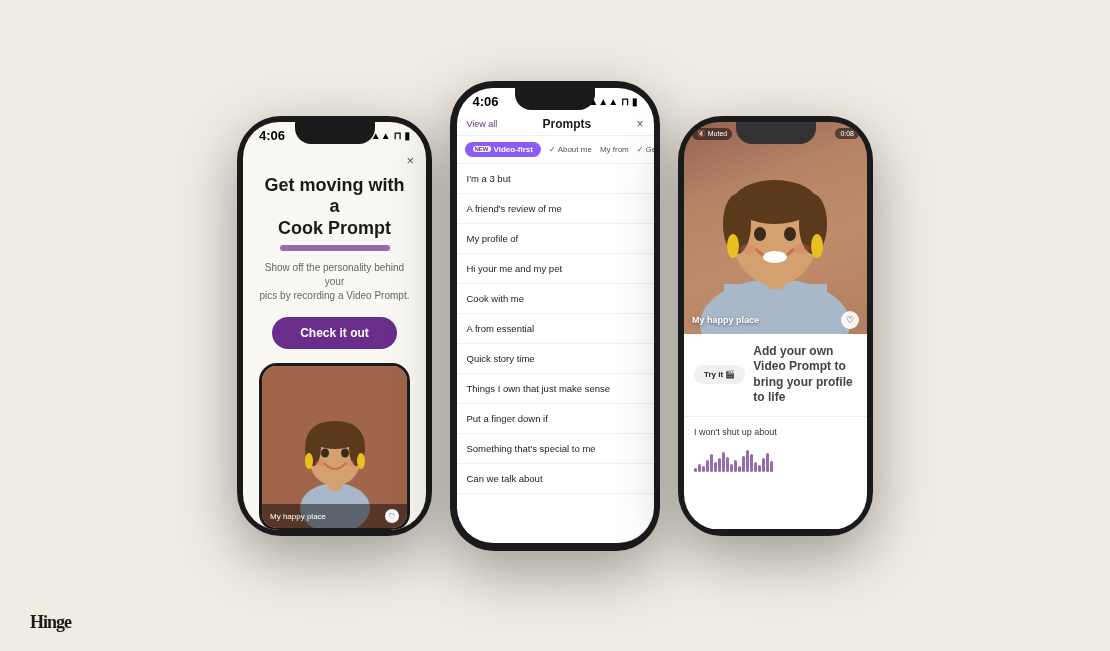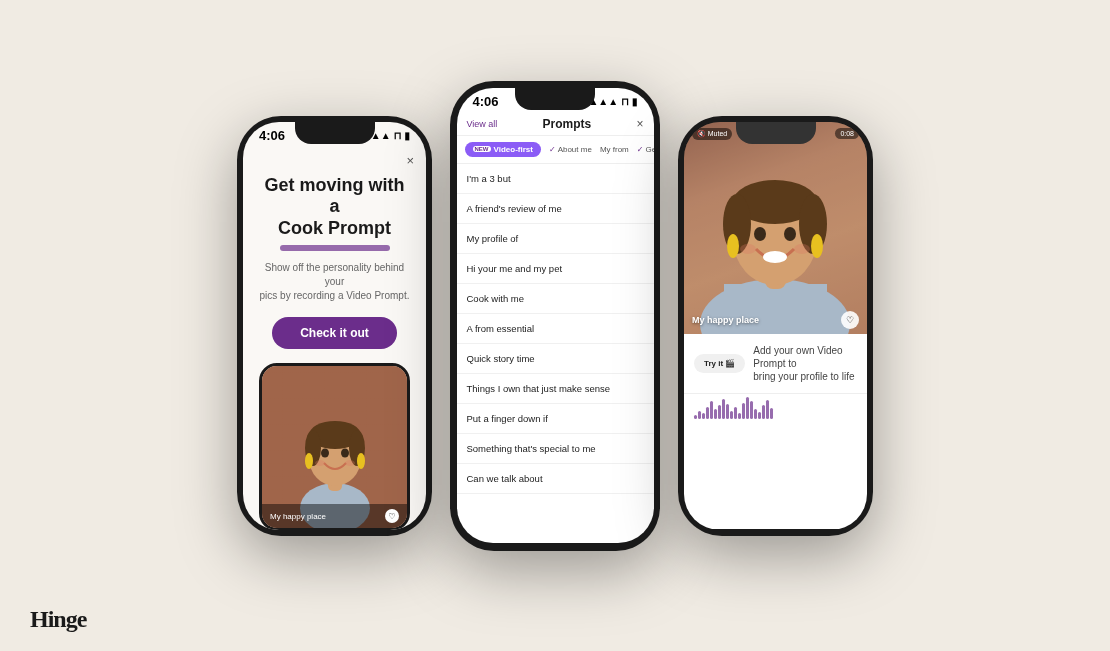--- a/index.html
+++ b/index.html
@@ -375,23 +375,24 @@
       font-size: 8px;
       font-weight: 600;
       color: #222;
       white-space: nowrap;
       display: flex;
       align-items: center;
       gap: 3px;
     }
 
     .try-it-text {
-      font-size: 10px;
+      font-size: 12px;
       color: #444;
       line-height: 1.3;
+      font-weight: bold;
     }
 
     .wont-shut-up {
       padding: 10px 10px;
       font-size: 9px;
       color: #333;
       font-weight: 500;
     }
 
     .audio-bars {
@@ -407,21 +408,21 @@
       background: #6b2d8b;
       border-radius: 2px;
       opacity: 0.7;
     }
 
     
     .hinge-logo {
       position: absolute;
       bottom: 18px;
       left: 30px;
-      font-size: 24px;
+      font-size: 18px;
       font-weight: 700;
       color: #1a1a1a;
       font-family: 'Georgia', serif;
       letter-spacing: -1px;
     }
 
     .brick-bg {
       position: absolute;
       inset: 0;
       background:
@@ -604,20 +605,21 @@
       <div class="phone-3-bottom">
         <div class="try-it-row">
           <div class="try-it-btn">
             <span>Try it 🎬</span>
           </div>
           <div class="try-it-text">
             Add your own Video Prompt to<br>bring your profile to life
           </div>
         </div>
 
+        <div class="wont-shut-up">I won't shut up about</div>
 
         <div class="audio-bars">
           <div class="audio-bar" style="height:4px;"></div>
           <div class="audio-bar" style="height:8px;"></div>
           <div class="audio-bar" style="height:6px;"></div>
           <div class="audio-bar" style="height:12px;"></div>
           <div class="audio-bar" style="height:18px;"></div>
           <div class="audio-bar" style="height:10px;"></div>
           <div class="audio-bar" style="height:14px;"></div>
           <div class="audio-bar" style="height:20px;"></div>

